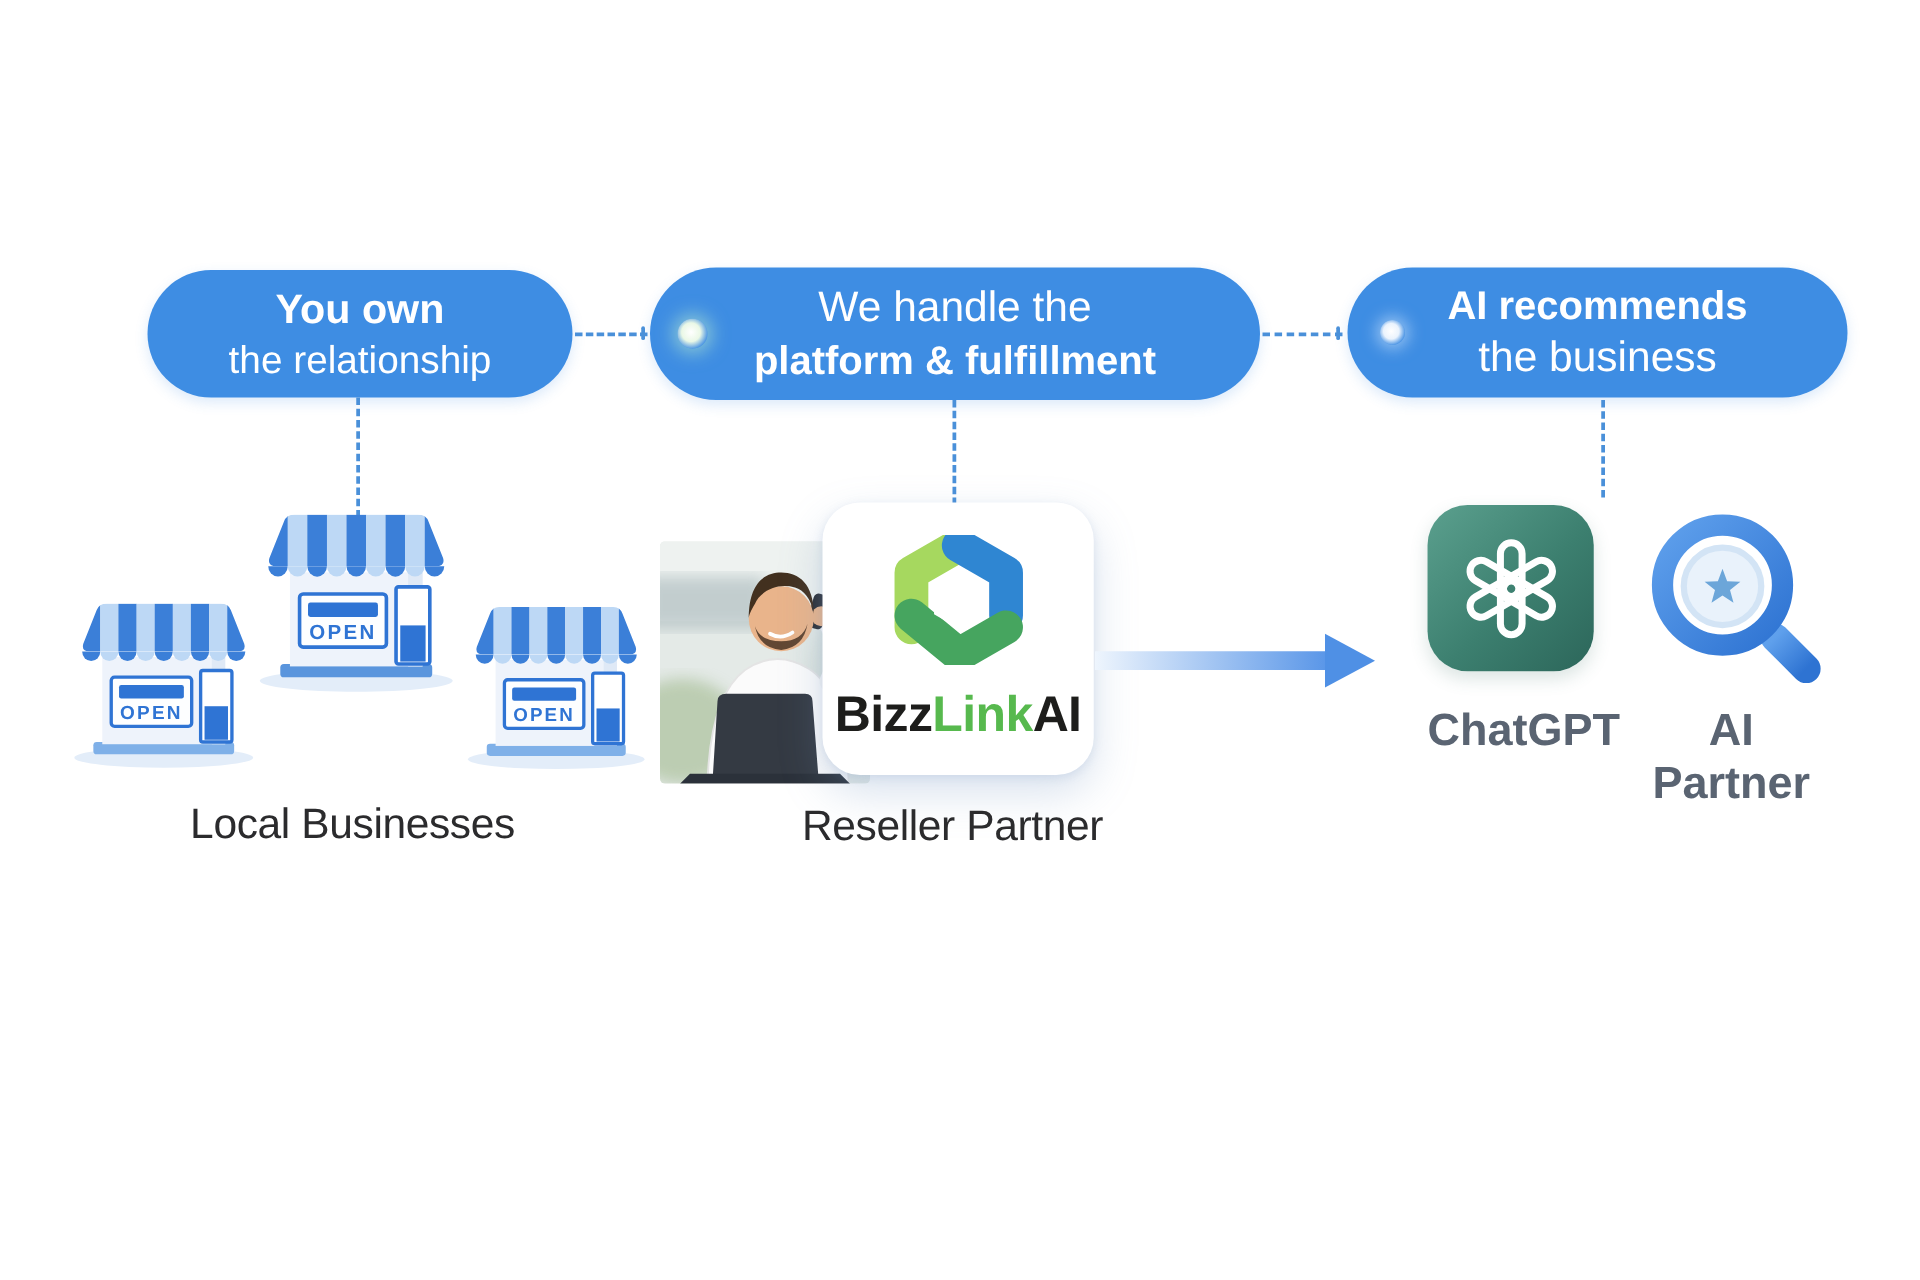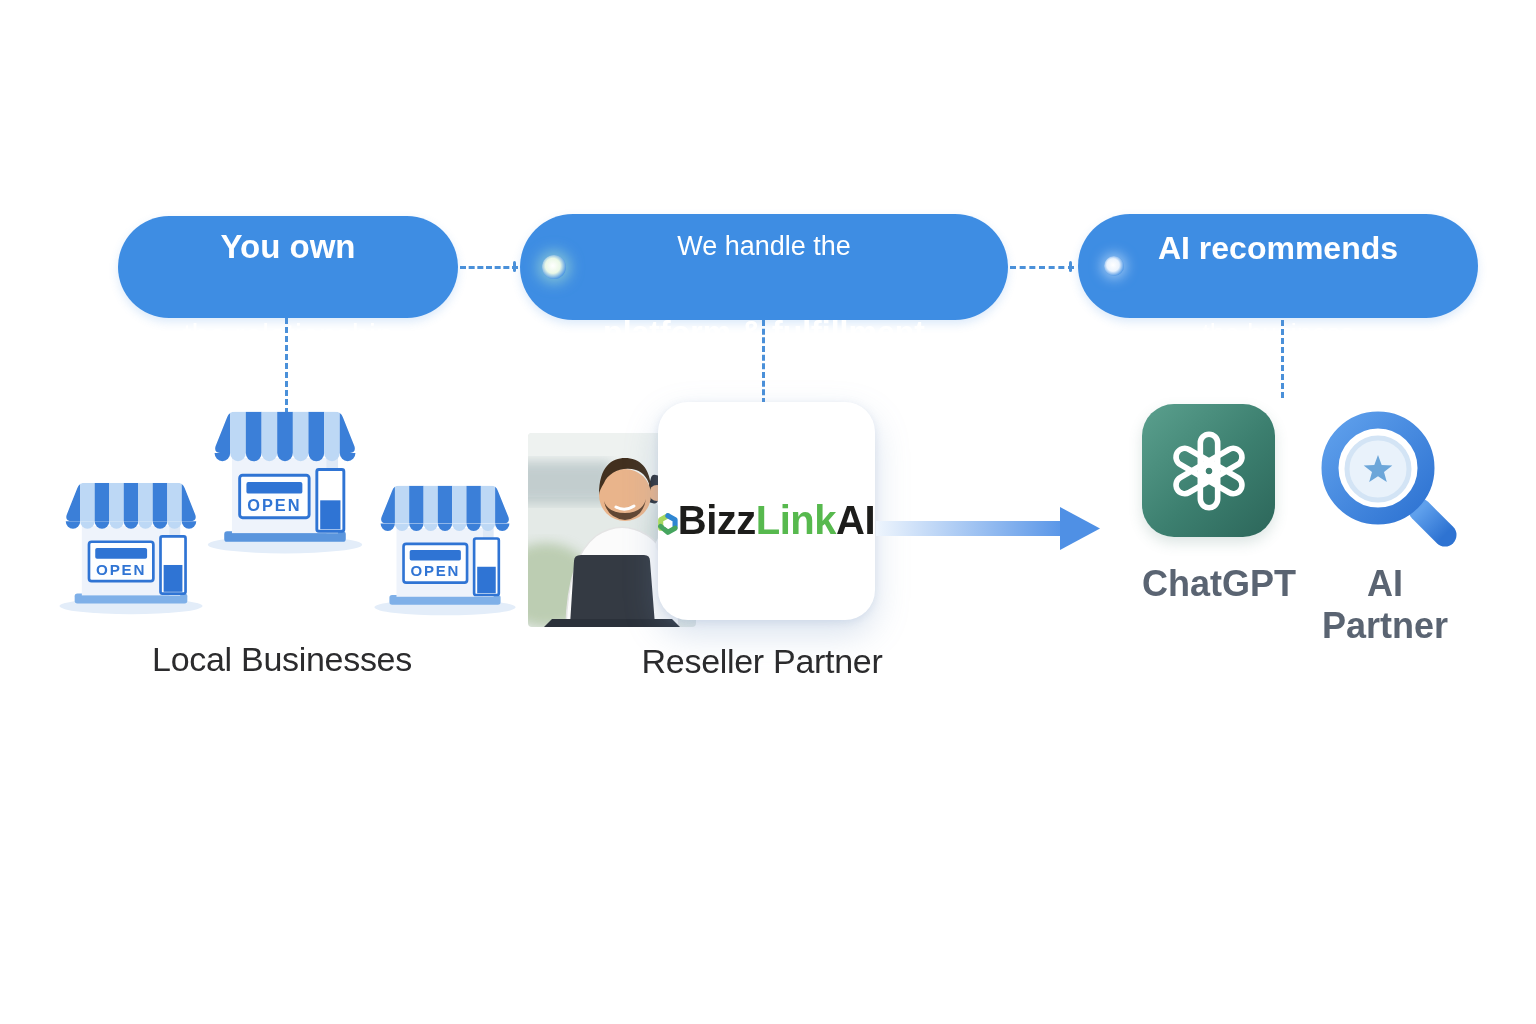--- a/index.html
+++ b/index.html
@@ -4,22 +4,22 @@
 <style>
   html,body{margin:0;padding:0;}
   body{font-family:"Liberation Sans",sans-serif;background:#ffffff;}
   .canvas{position:relative;width:1536px;height:1024px;background:#ffffff;overflow:hidden;}
 
   
   .pill{position:absolute;background:linear-gradient(180deg,#449. 0%,#3e8de3 100%);
         background:#3e8de3;border-radius:60px;color:#fff;display:flex;flex-direction:column;
         align-items:center;justify-content:center;text-align:center;
         box-shadow:0 4px 10px rgba(62,141,227,.18);}
-  .pill .ln{line-height:1.28;margin-top:48px;}
-  .fz33{font-size:33px}.fz32{font-size:32px}.fz31{font-size:31px}.fz30{font-size:27px}
+  .pill .ln{line-height:1.28;}
+  .fz33{font-size:33px}.fz32{font-size:32px}.fz31{font-size:31px}.fz30{font-size:34px}
   .w700{font-weight:700}.w500{font-weight:500}
   .pill-dot{position:absolute;border-radius:50%;pointer-events:none;}
   .dot-green{width:24px;height:24px;background:radial-gradient(circle at 45% 45%,#ffffff 0%,#eaf8e6 40%,rgba(150,215,180,0) 75%);
              box-shadow:0 0 14px 4px rgba(190,240,205,.55);}
   .dot-blue{width:20px;height:20px;background:radial-gradient(circle at 45% 45%,#ffffff 0%,#eaf3fd 40%,rgba(170,205,245,0) 75%);
             box-shadow:0 0 12px 3px rgba(205,228,252,.6);}
 
   
   .hdash{position:absolute;border-top:3px dashed #4a90d9;height:0;}
   .vdash{position:absolute;border-left:3px dashed #4a90d9;width:0;}
@@ -33,21 +33,21 @@
   .store{position:absolute;text-align:right;}
   .store svg{display:block;width:100%;height:auto;}
 
   
   .photo{position:absolute;overflow:hidden;border-radius:4px;}
   .photo svg{display:block;}
 
   
   .brand-card{position:absolute;background:#ffffff;border-radius:30px;
               box-shadow:0 14px 34px rgba(120,150,195,.28),0 2px 8px rgba(120,150,195,.18);
-              display:flex;flex-direction:row;align-items:center;}
+              display:flex;flex-direction:column;align-items:center;}
   .brand-card svg{margin-top:26px;}
   .wordmark{margin-top:18px;font-size:40px;font-weight:700;letter-spacing:-0.5px;}
   .wm-dark{color:#1d1d1b}.wm-green{color:#57b94e}
 
   .flow-arrow{position:absolute;}
 
   .gpt-tile{position:absolute;border-radius:32px;
             background:linear-gradient(135deg,#5ba08e 0%,#3c7f6f 55%,#2c665a 100%);
             display:flex;align-items:center;justify-content:center;
             box-shadow:0 6px 14px rgba(60,110,100,.18);}

